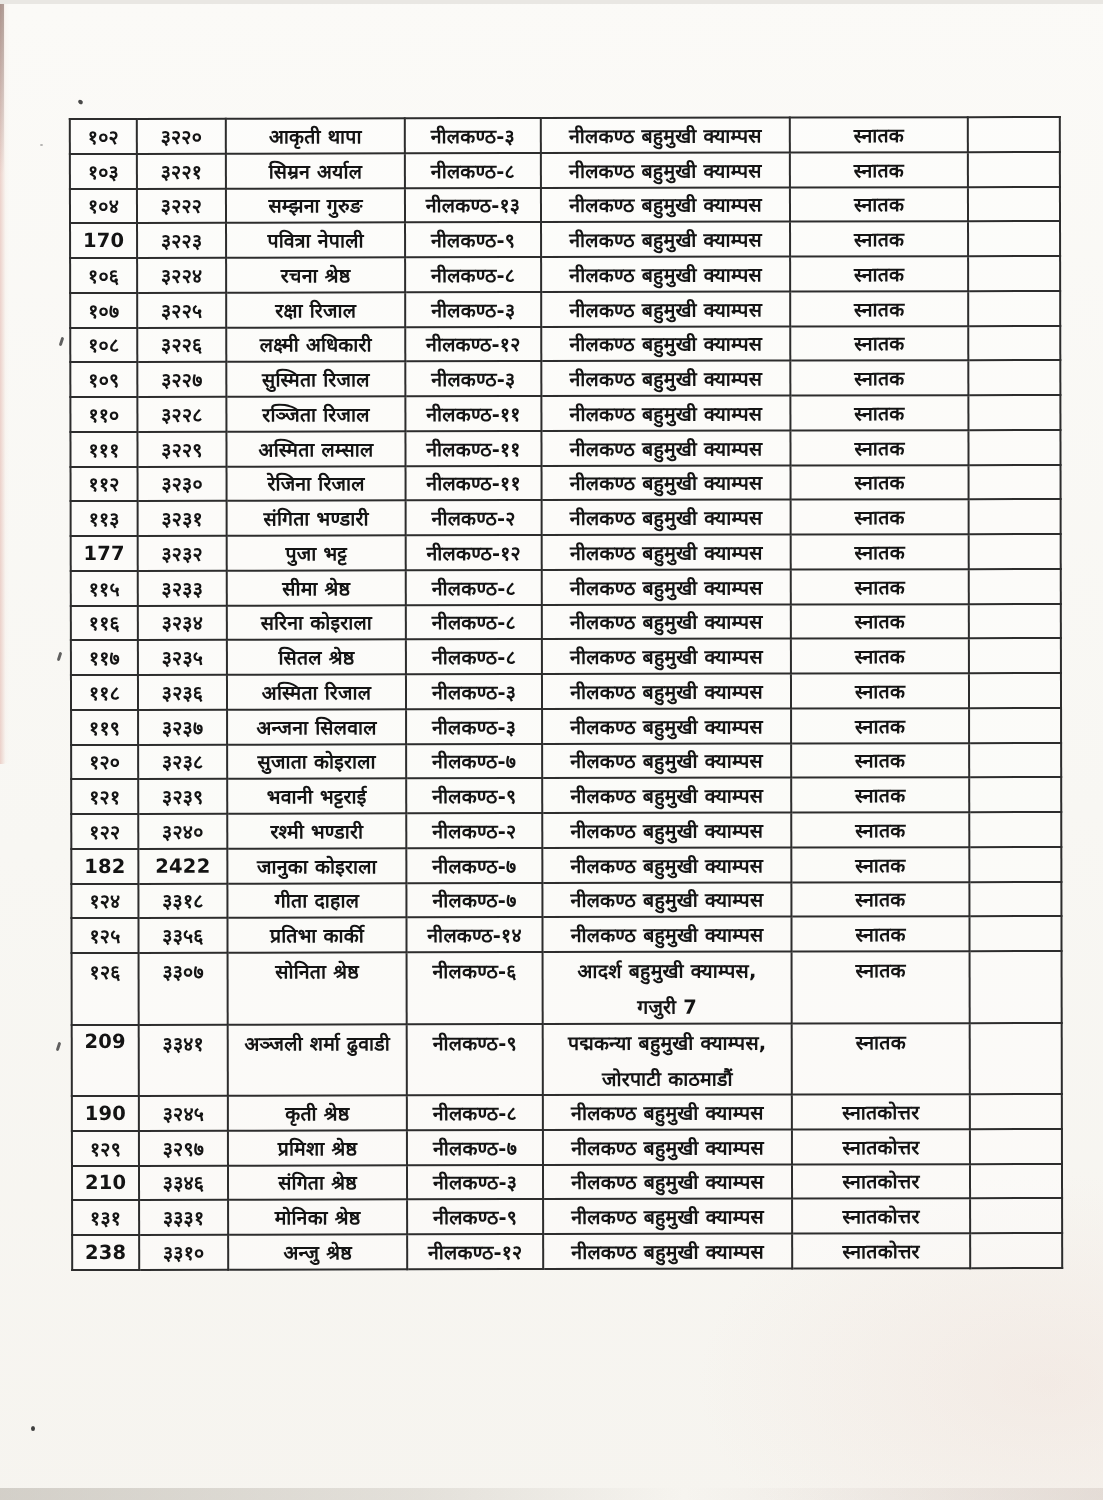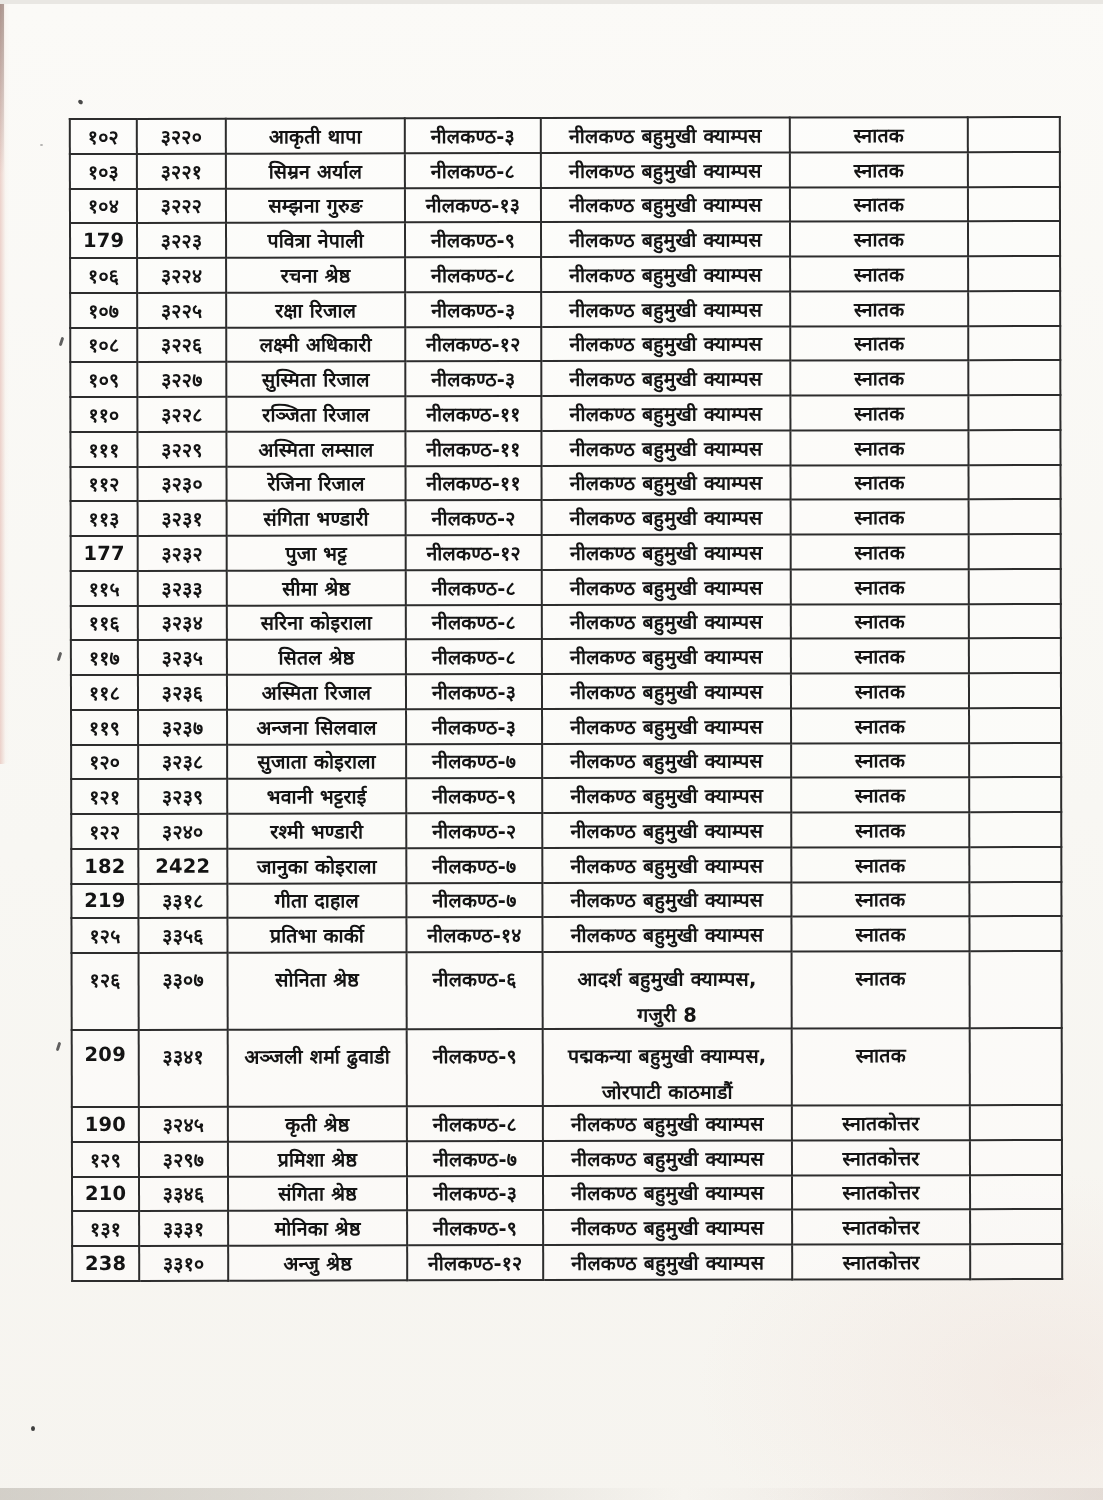--- a/index.html
+++ b/index.html
@@ -73,21 +73,21 @@
     color: #141414;
     text-align: center;
     vertical-align: middle;
     padding: 0 2px;
     letter-spacing: 0.2px;
     overflow: hidden;
     white-space: nowrap;
   }
   table.doc-table tr       { height: 34.75px; }
   table.doc-table tr.tall  { height: 71.5px; }
-  table.doc-table tr.tall td { vertical-align: top; padding-top: 12px; }
+  table.doc-table tr.tall td { vertical-align: top; padding-top: 4px; }
   td.c-name { text-align: left; padding-left: 9px; }
   td.c-campus .campus-line2 { margin-top: 9px; font-weight: 600; }
   col.w-sn      { width: 67px; }
   col.w-id      { width: 89px; }
   col.w-name    { width: 179px; }
   col.w-addr    { width: 136px; }
   col.w-campus  { width: 249px; }
   col.w-level   { width: 178px; }
   col.w-remarks { width: 92px; }
 </style>
@@ -142,21 +142,21 @@
           <td class="c-id">३२२२</td>
           <td class="c-name">सम्झना गुरुङ</td>
           <td class="c-addr">नीलकण्ठ-१३</td>
           <td class="c-campus">
             <div>नीलकण्ठ बहुमुखी क्याम्पस</div>
           </td>
           <td class="c-level">स्नातक</td>
           <td class="c-remarks"></td>
         </tr>
         <tr>
-          <td class="c-sn">179</td>
+          <td class="c-sn">170</td>
           <td class="c-id">३२२३</td>
           <td class="c-name">पवित्रा नेपाली</td>
           <td class="c-addr">नीलकण्ठ-९</td>
           <td class="c-campus">
             <div>नीलकण्ठ बहुमुखी क्याम्पस</div>
           </td>
           <td class="c-level">स्नातक</td>
           <td class="c-remarks"></td>
         </tr>
         <tr>
@@ -351,21 +351,21 @@
           <td class="c-id">2422</td>
           <td class="c-name">जानुका कोइराला</td>
           <td class="c-addr">नीलकण्ठ-७</td>
           <td class="c-campus">
             <div>नीलकण्ठ बहुमुखी क्याम्पस</div>
           </td>
           <td class="c-level">स्नातक</td>
           <td class="c-remarks"></td>
         </tr>
         <tr>
-          <td class="c-sn">219</td>
+          <td class="c-sn">१२४</td>
           <td class="c-id">३३१८</td>
           <td class="c-name">गीता दाहाल</td>
           <td class="c-addr">नीलकण्ठ-७</td>
           <td class="c-campus">
             <div>नीलकण्ठ बहुमुखी क्याम्पस</div>
           </td>
           <td class="c-level">स्नातक</td>
           <td class="c-remarks"></td>
         </tr>
         <tr>
@@ -379,21 +379,21 @@
           <td class="c-level">स्नातक</td>
           <td class="c-remarks"></td>
         </tr>
         <tr class="tall">
           <td class="c-sn">१२६</td>
           <td class="c-id">३३०७</td>
           <td class="c-name">सोनिता श्रेष्ठ</td>
           <td class="c-addr">नीलकण्ठ-६</td>
           <td class="c-campus">
             <div>आदर्श बहुमुखी क्याम्पस,</div>
-            <div class="campus-line2">गजुरी 8</div>
+            <div class="campus-line2">गजुरी 7</div>
           </td>
           <td class="c-level">स्नातक</td>
           <td class="c-remarks"></td>
         </tr>
         <tr class="tall">
           <td class="c-sn">209</td>
           <td class="c-id">३३४१</td>
           <td class="c-name">अञ्जली शर्मा ढुवाडी</td>
           <td class="c-addr">नीलकण्ठ-९</td>
           <td class="c-campus">

